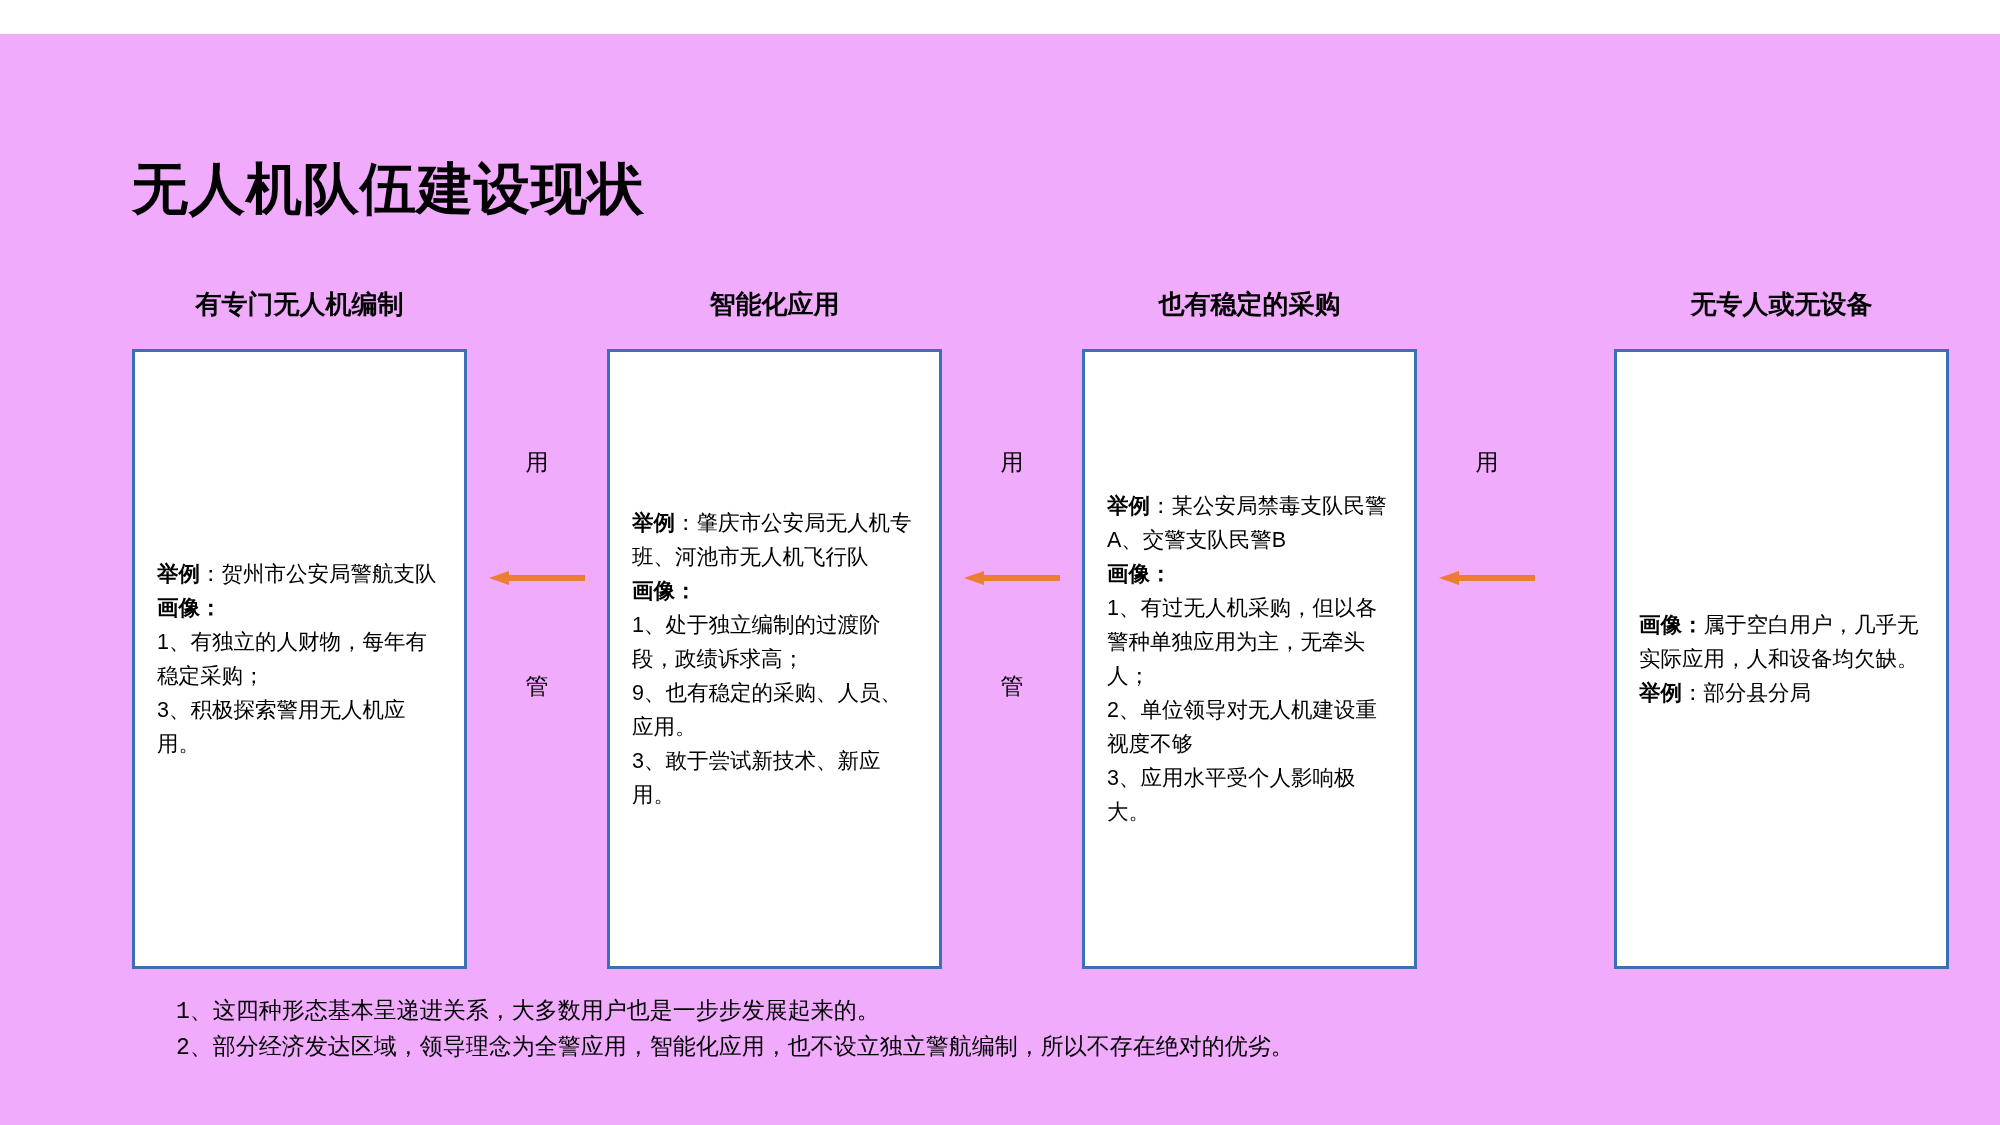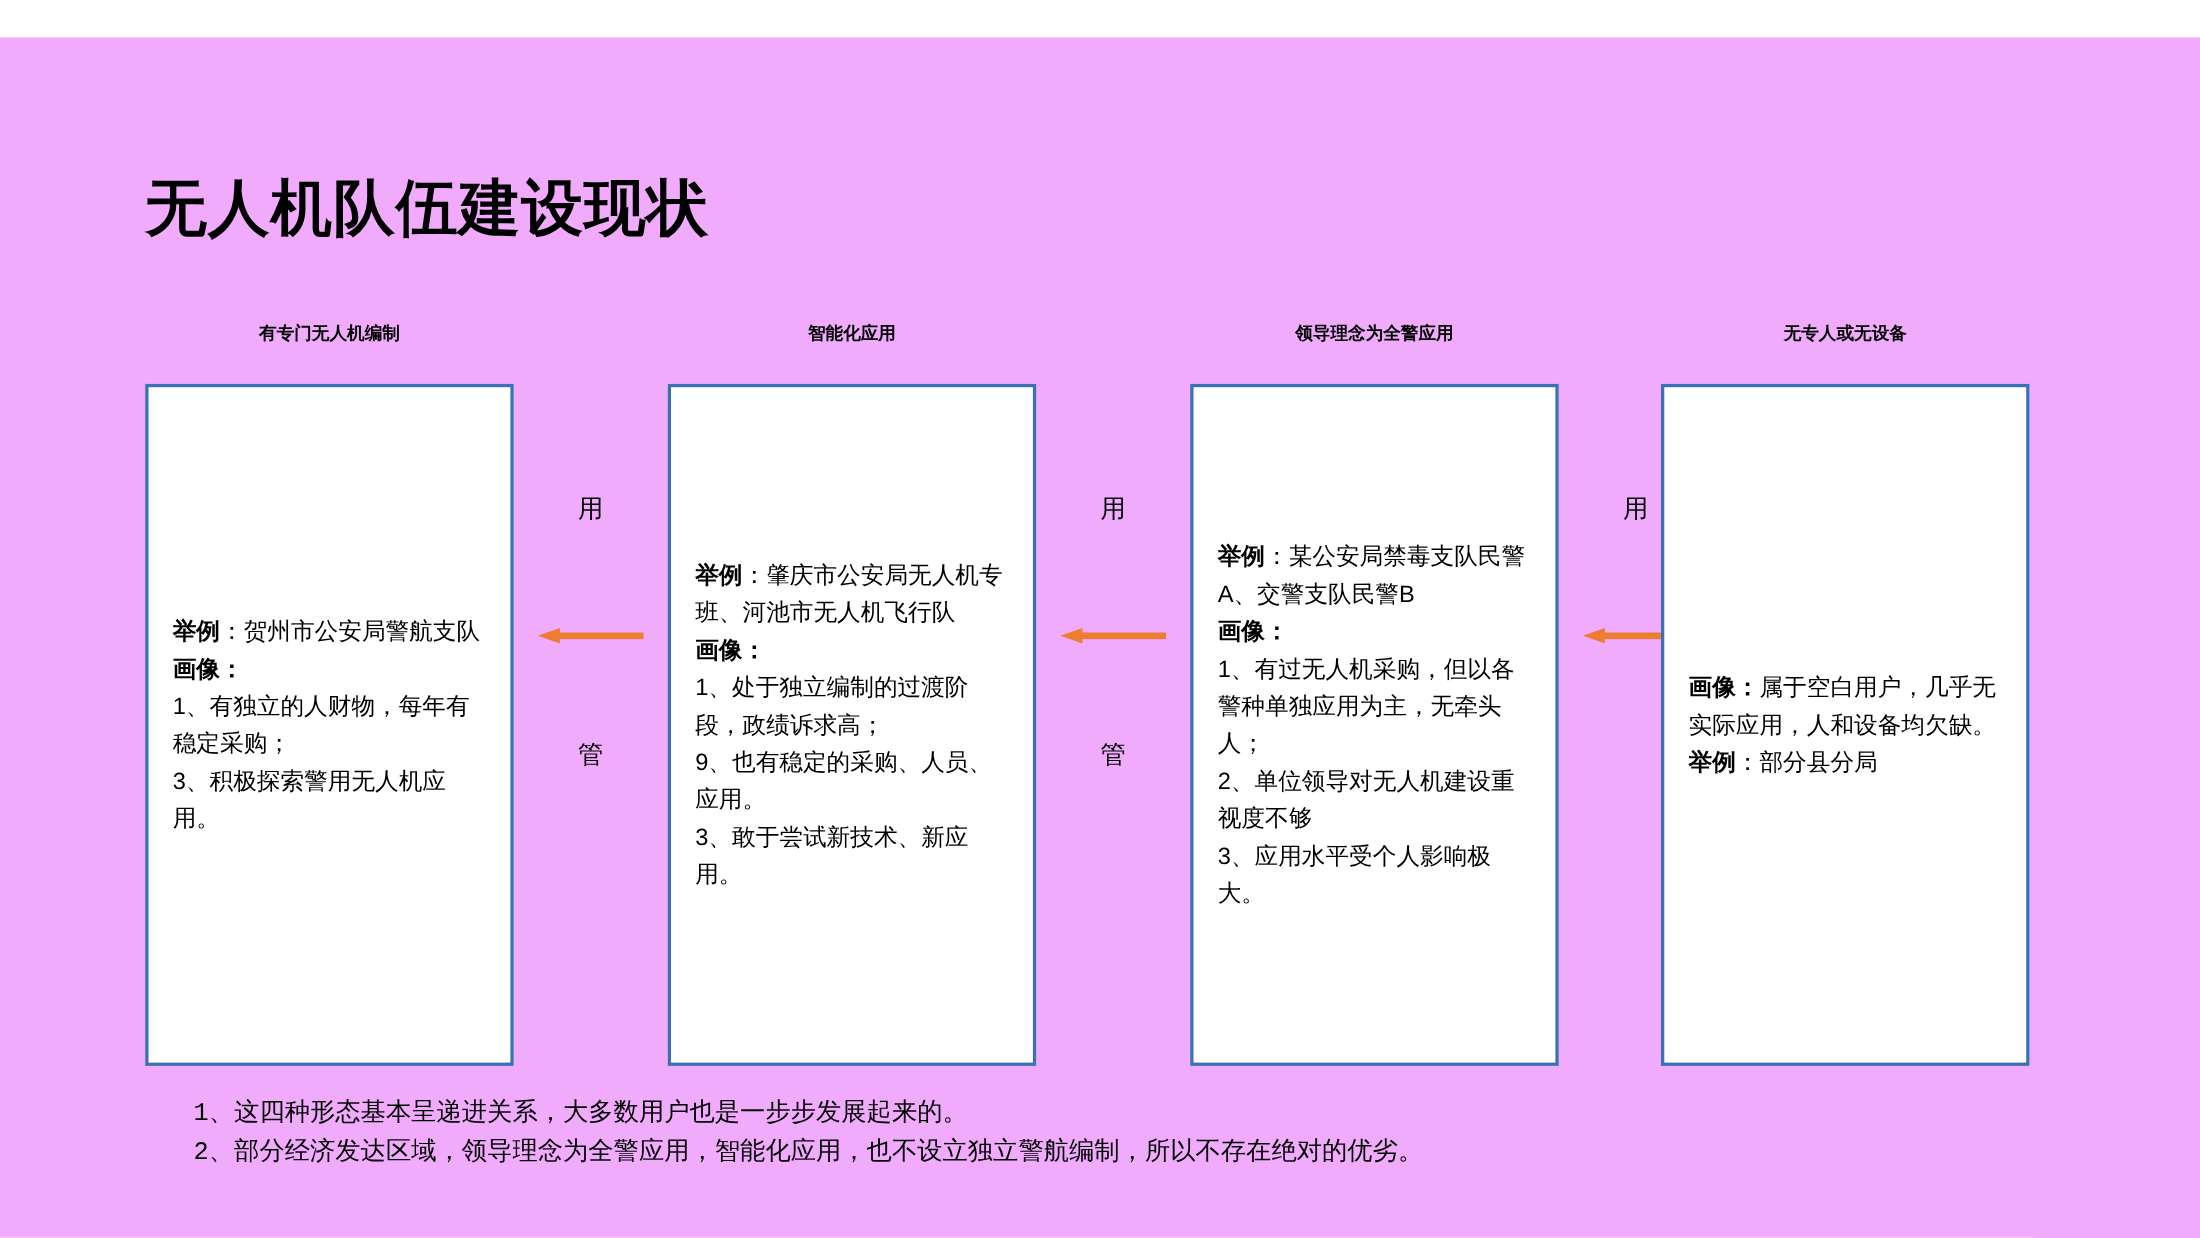--- a/index.html
+++ b/index.html
@@ -40,21 +40,21 @@
     width: 1760px;
     height: 690px;
   }
   .col {
     position: absolute;
     top: 0;
     width: 335px;
   }
   .col-head {
     text-align: center;
-    font-size: 16px;
+    font-size: 26px;
     font-weight: bold;
     color: #000000;
     height: 40px;
     line-height: 30px;
     white-space: nowrap;
   }
   .box {
     position: absolute;
     top: 60px;
     width: 100%;
@@ -178,42 +178,42 @@
     <div class="conn" style="left:810px;">
       <div class="word top">用</div>
       <div class="arrow">
         <div class="head"></div>
         <div class="shaft"></div>
       </div>
       <div class="word bottom">管</div>
     </div>
 
     <div class="col" style="left:950px;">
-      <div class="col-head">领导理念为全警应用</div>
+      <div class="col-head">也有稳定的采购</div>
       <div class="box">
         <div class="box-inner mid">
           <div><span class="lbl">举例</span><span>：某公安局禁毒支队民警A、交警支队民警B</span></div>
           <div class="lbl">画像：</div>
           <div class="list-line">1、有过无人机采购，但以各警种单独应用为主，无牵头人；</div>
           <div class="list-line">2、单位领导对无人机建设重视度不够</div>
           <div class="list-line">3、应用水平受个人影响极大。</div>
         </div>
       </div>
     </div>
 
     <div class="conn" style="left:1285px;">
       <div class="word top">用</div>
       <div class="arrow">
         <div class="head"></div>
         <div class="shaft"></div>
       </div>
       <div class="word bottom"></div>
     </div>
 
-    <div class="col" style="left:1378px;">
+    <div class="col" style="left:1482px;">
       <div class="col-head">无专人或无设备</div>
       <div class="box">
         <div class="box-inner mid">
           <div><span class="lbl">画像：</span><span>属于空白用户，几乎无实际应用，人和设备均欠缺。</span></div>
           <div><span class="lbl">举例</span><span>：部分县分局</span></div>
         </div>
       </div>
     </div>
 
   </div>

